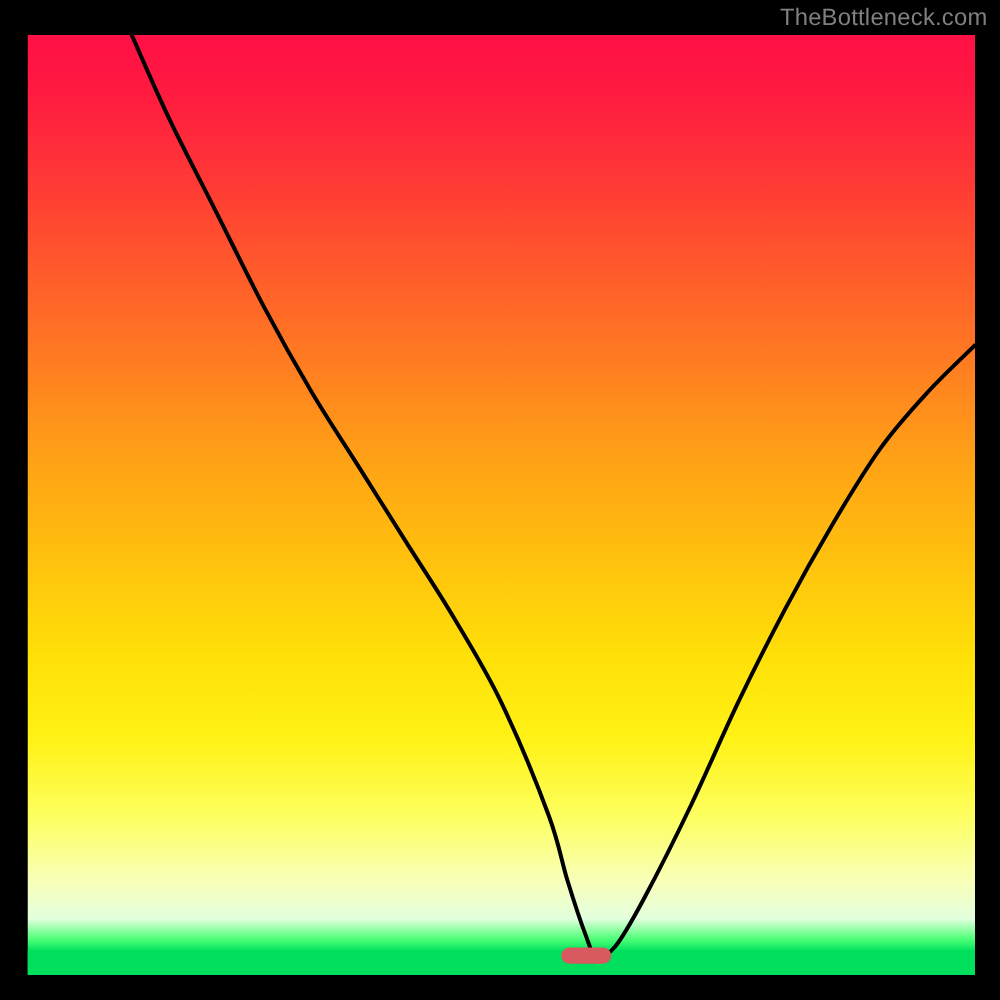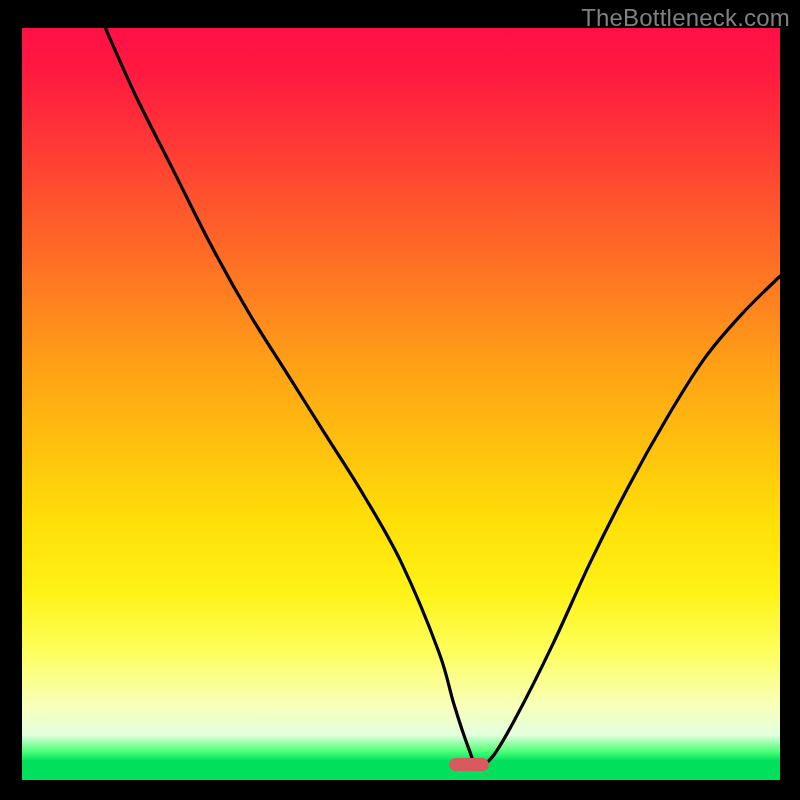--- a/index.html
+++ b/index.html
@@ -15,21 +15,21 @@
     position: relative;
     width: 800px;
     height: 800px;
     background: #000;
   }
   .watermark {
     position: absolute;
     top: 4px;
     right: 10px;
     color: #808080;
-    font-size: 24px;
+    font-size: 19px;
     font-weight: 400;
     z-index: 5;
     letter-spacing: 0.2px;
   }
   .plot-area {
     position: absolute;
     left: 22px;
     top: 28px;
     width: 758px;
     height: 752px;

